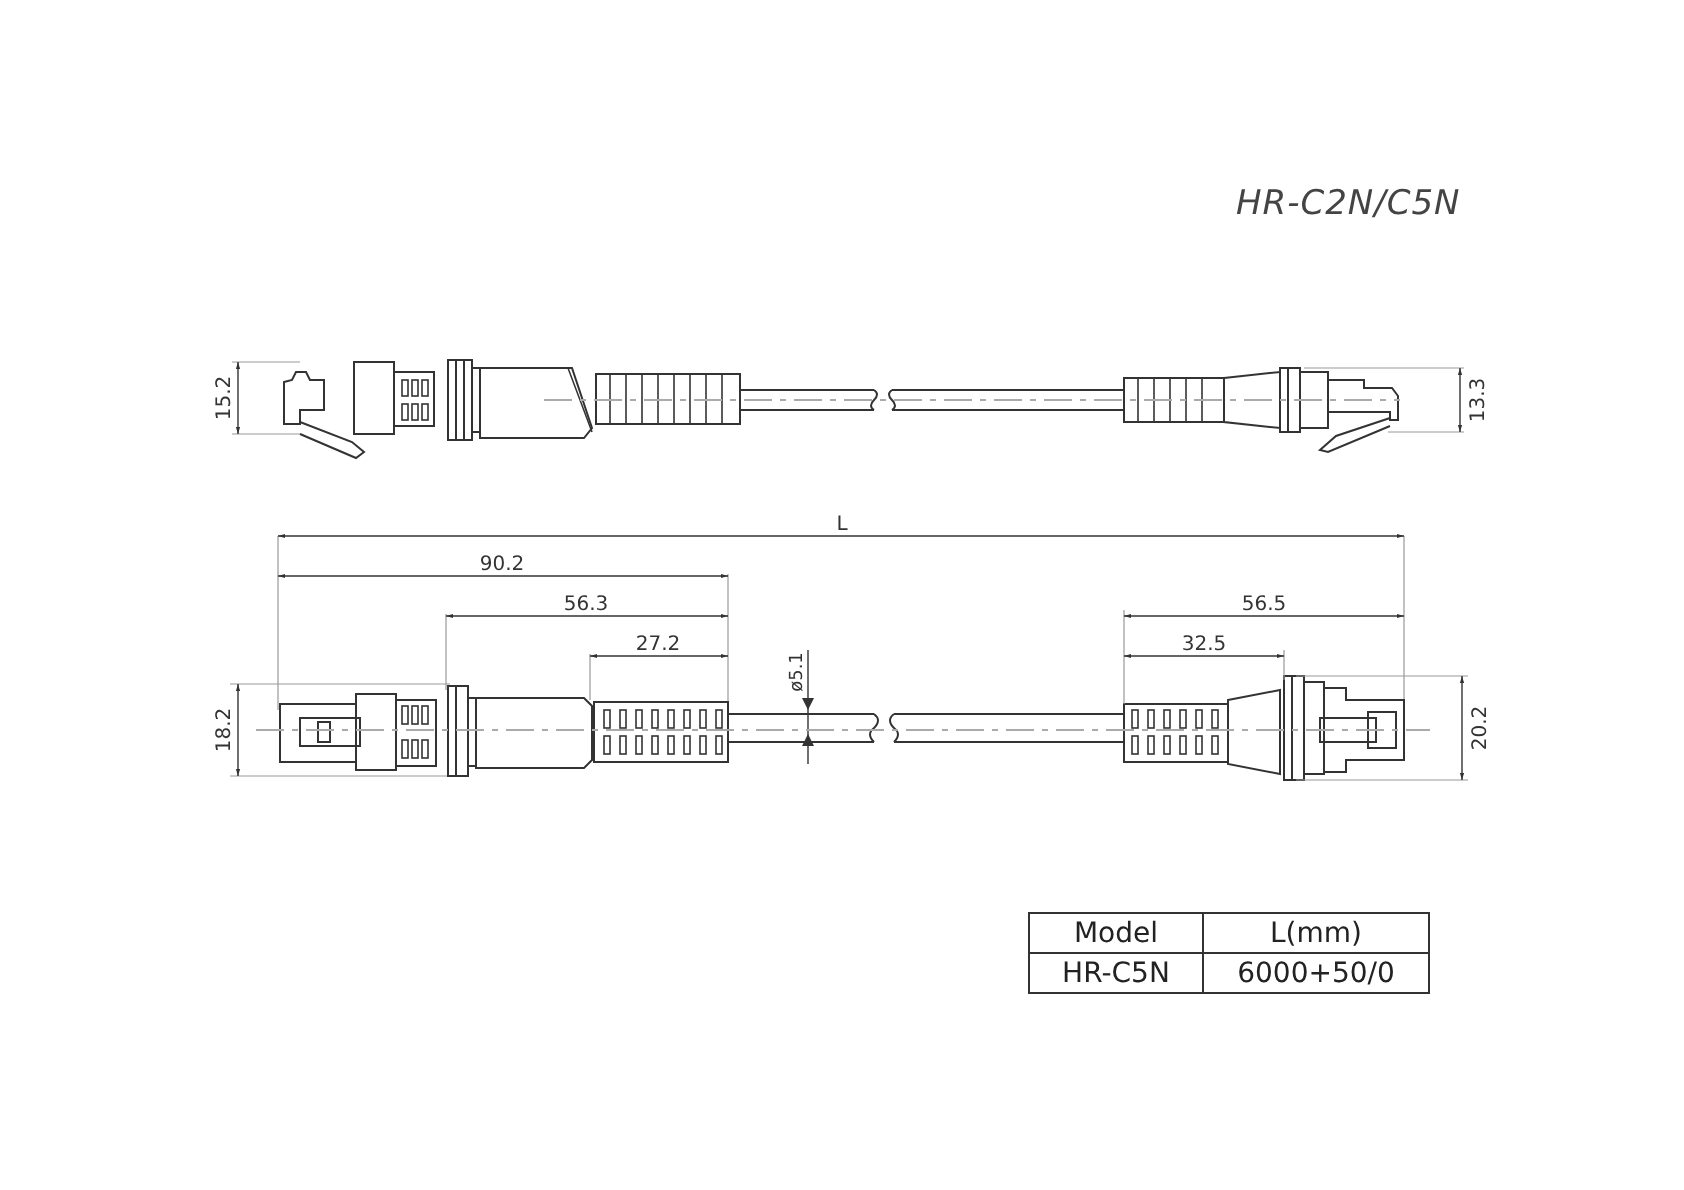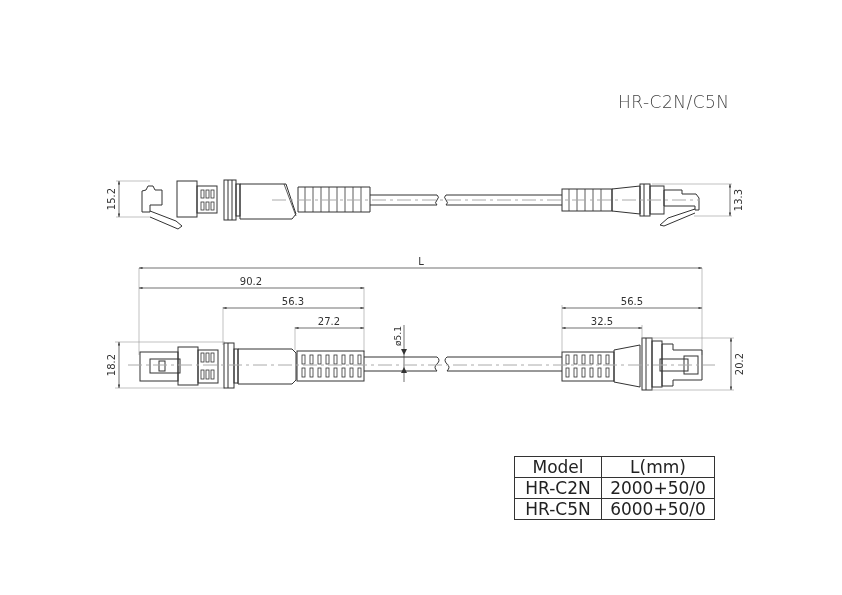--- a/index.html
+++ b/index.html
@@ -1,20 +1,20 @@
 <!DOCTYPE html>
 <html><head>
 <meta charset="utf-8">
 <style>
   html, body { margin:0; padding:0; background:#ffffff; }
   body { width:842px; height:595px; position:relative; overflow:hidden; font-family:"DejaVu Sans", sans-serif; }
   svg { position:absolute; left:0; top:0; }
   .txt { font-family:"DejaVu Sans", sans-serif; fill:#333; }
-  .title { position:absolute; left:618px; top:92px; font-size:17px; color:#444; letter-spacing:0.5px; font-family:"DejaVu Sans", sans-serif; font-weight:300; }
-  table.spec { position:absolute; left:514px; top:456px; border-collapse:collapse; font-size:17px; color:#222; font-family:"DejaVu Sans", sans-serif; }
+  .title { position:absolute; left:618px; top:92px; font-size:17px; color:#444; letter-spacing:0.5px; font-family:"DejaVu Sans", sans-serif; font-weight:300;font-style:italic; }
+  table.spec { position:absolute; left:514px; top:456px; border-collapse:collapse; font-size:14px; color:#222; font-family:"DejaVu Sans", sans-serif; }
   table.spec td, table.spec th { border:1px solid #333; height:19px; padding:0; text-align:center; font-weight:normal; }
   table.spec .c1 { width:86px; }
   table.spec .c2 { width:112px; }
 </style>
 </head>
 <body>
 
 <div class="title">HR-C2N/C5N</div>
 
 <svg width="842" height="595" viewBox="0 0 842 595">
@@ -210,21 +210,17 @@
   <text class="txt" x="0" y="0" font-size="10" transform="translate(743,364) rotate(-90)" text-anchor="middle">20.2</text>
 </svg>
 
 <table class="spec">
   <tbody>
       <tr>
     <th class="c1">Model</th>
     <th class="c2">L(mm)</th>
   </tr>
   <tr>
-    <td class="c1">HR-C2N</td>
-    <td class="c2">2000+50/0</td>
-  </tr>
-  <tr>
     <td class="c1">HR-C5N</td>
     <td class="c2">6000+50/0</td>
   </tr>
 </tbody>
   </table>
 
 </body></html>

